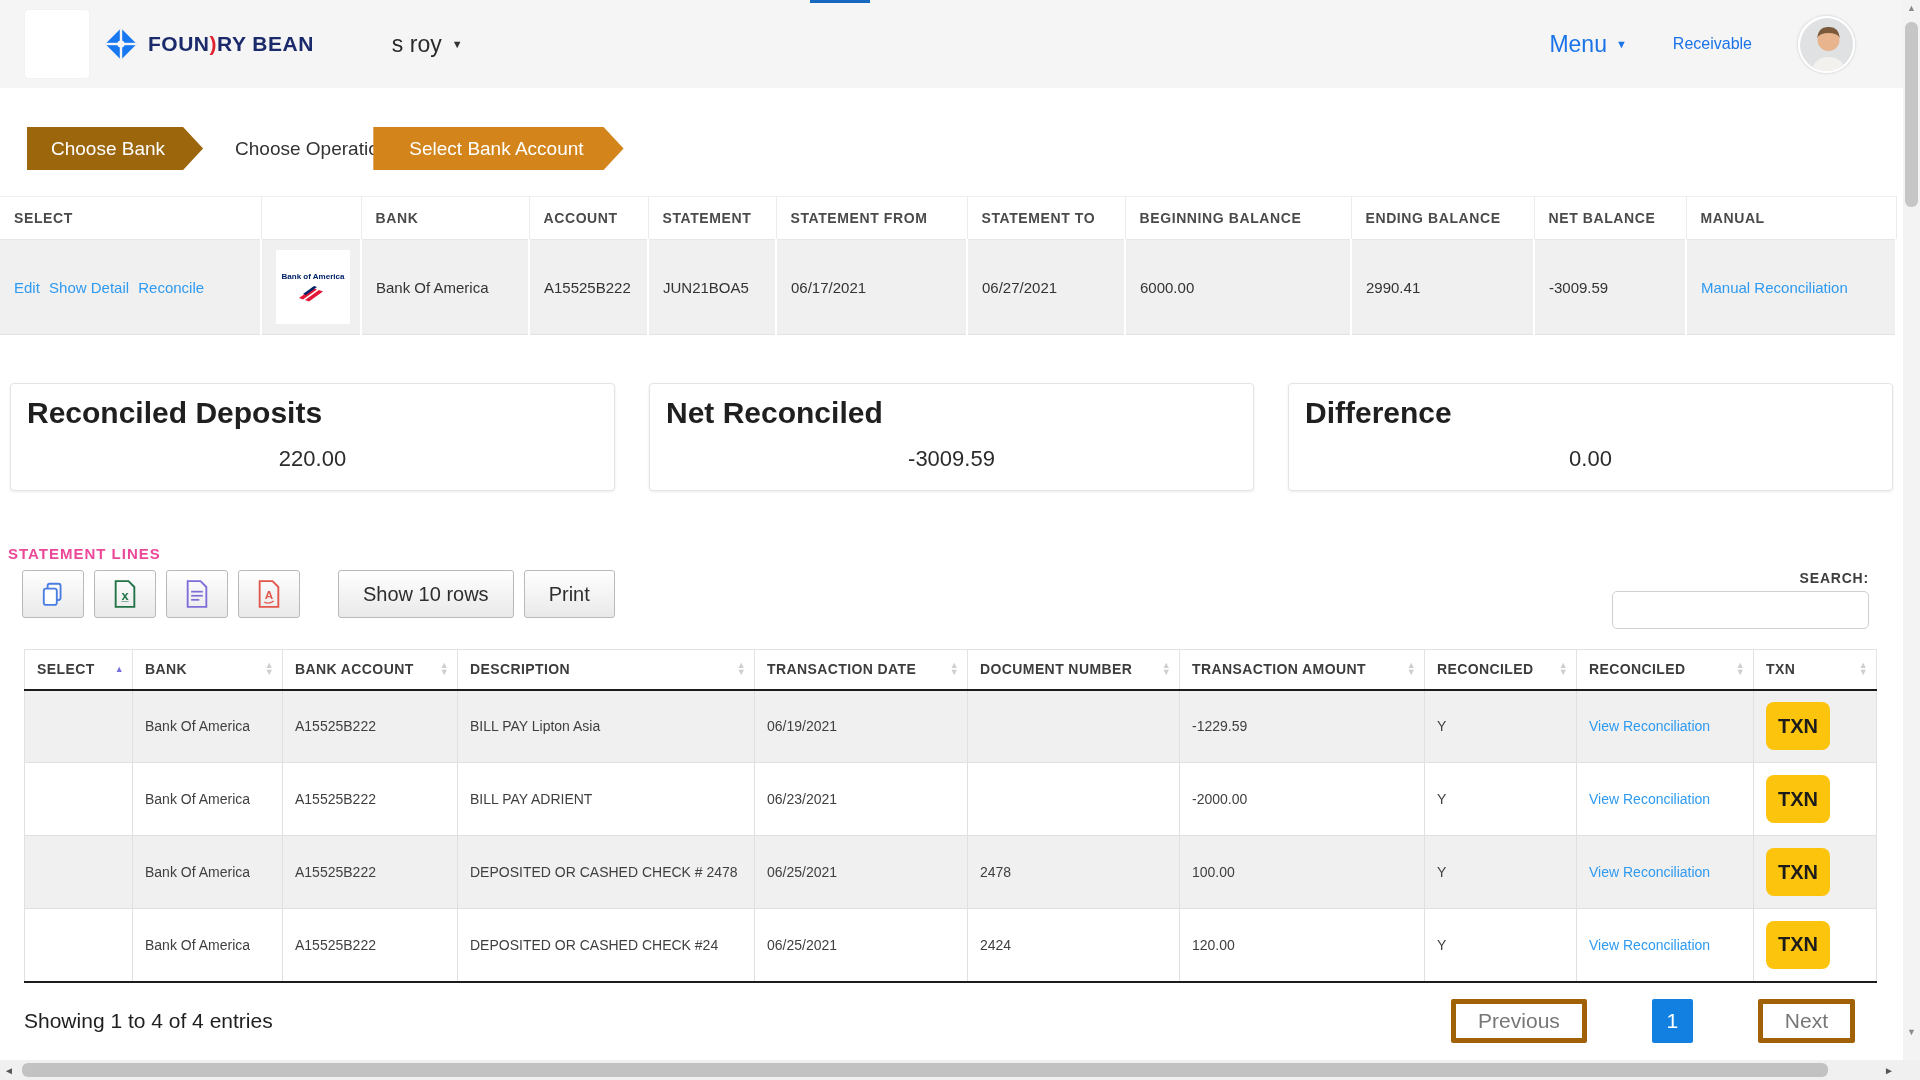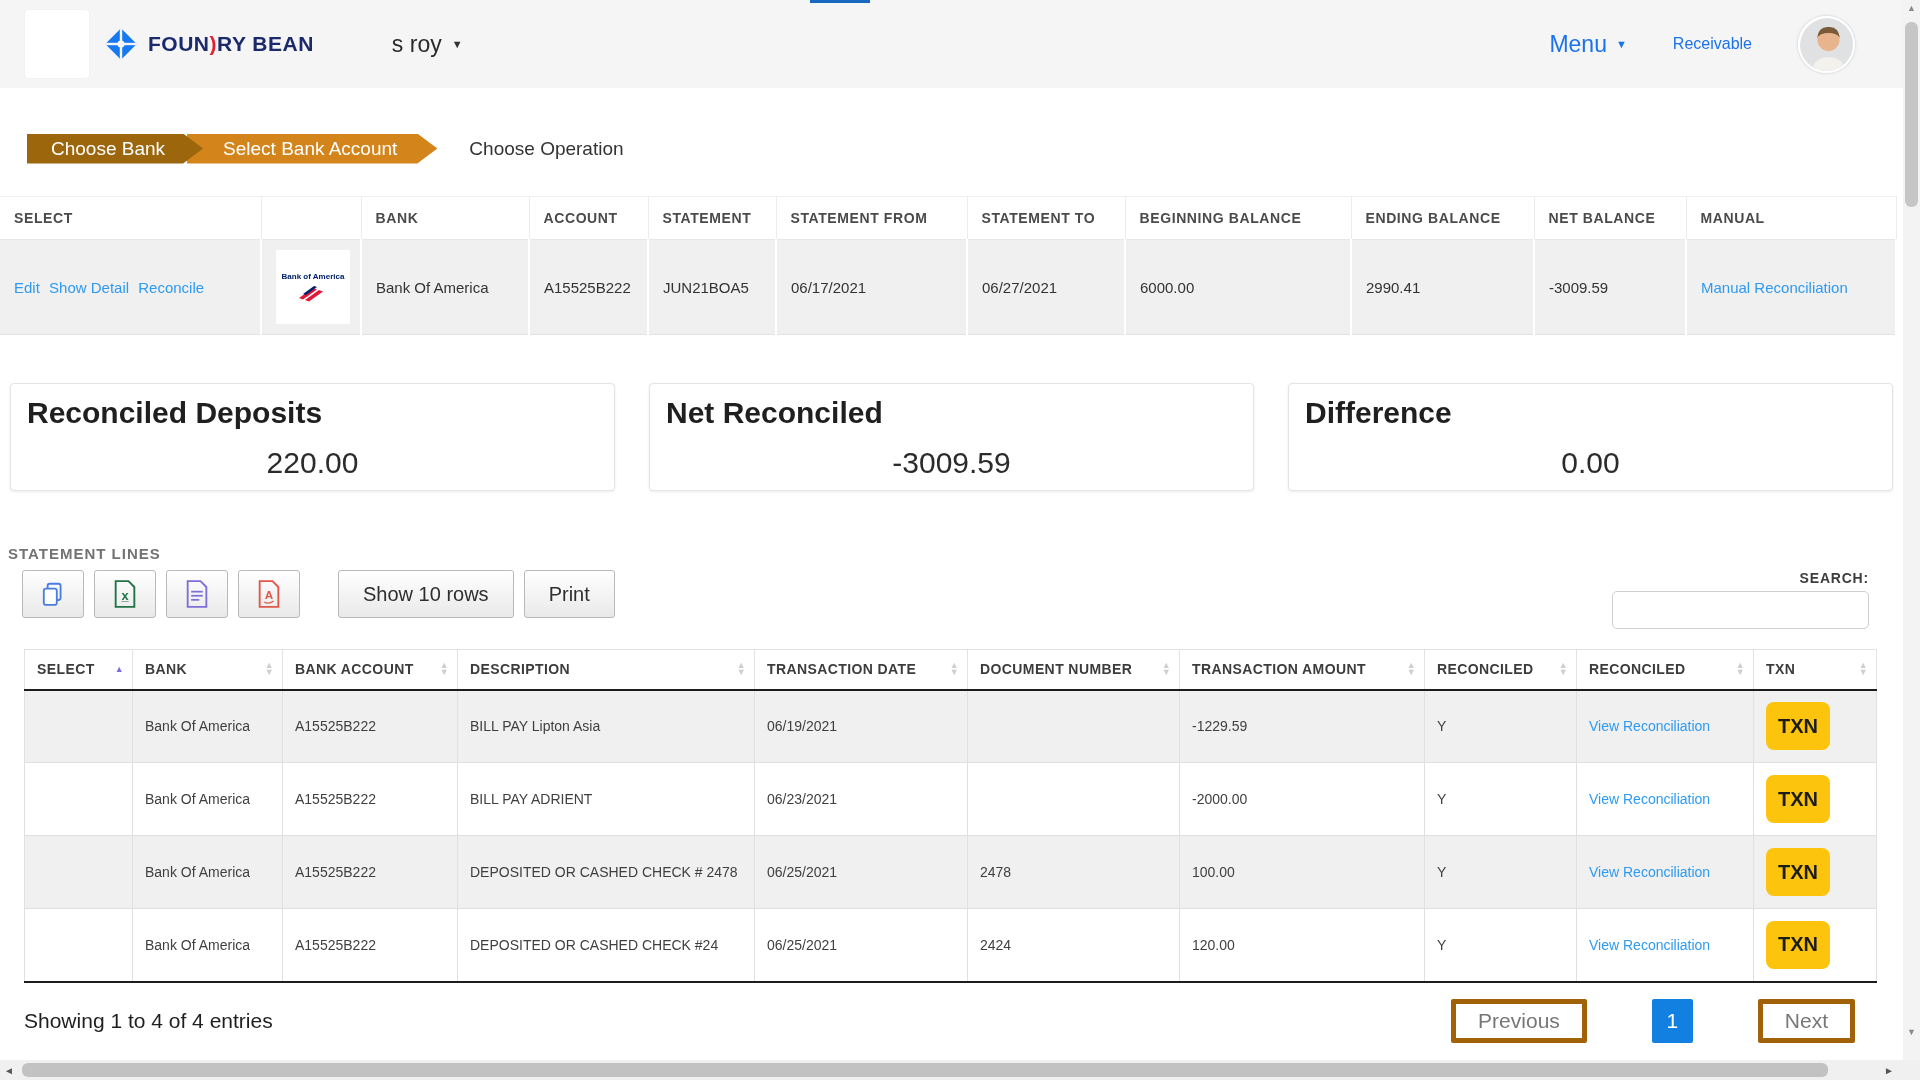--- a/index.html
+++ b/index.html
@@ -19,44 +19,44 @@
   .user-drop { margin-left:78px; font-size:23px; color:#2b2b2b; display:flex; align-items:center; gap:10px; cursor:pointer; }
   .caret { font-size:11px; color:#333; }
   .hdr-right { margin-left:auto; display:flex; align-items:center; gap:46px; }
   .menu-link { color:#1a73e8; font-size:23px; display:flex; align-items:center; gap:9px; cursor:pointer; }
   .menu-link .caret { color:#1a73e8; }
   .recv-link { color:#1a73e8; font-size:16px; cursor:pointer; }
   .avatar { width:57px; height:57px; border-radius:50%; overflow:hidden; border:2px solid #fff; box-shadow:0 0 3px rgba(0,0,0,.2); }
 
   
   .breadcrumb { margin:37px 0 0 27px; display:flex; align-items:center; height:47px; }
-  .crumb { height:30px; display:flex; align-items:center; color:#fff; font-size:19px; cursor:pointer;text-align:right; }
+  .crumb { height:43px; display:flex; align-items:center; color:#fff; font-size:19px; cursor:pointer;text-align:right; }
   .crumb-1 { background:#9b660c; padding:0 38px 0 24px; clip-path:polygon(0 0, calc(100% - 20px) 0, 100% 50%, calc(100% - 20px) 100%, 0 100%); position:relative; z-index:2; }
   .crumb-2 { background:#d3851c; padding:0 40px 0 36px; margin-left:-16px; clip-path:polygon(0 0, calc(100% - 20px) 0, 100% 50%, calc(100% - 20px) 100%, 0 100%); z-index:1; }
   .crumb-3 { color:#333; padding-left:32px; background:none; }
 
   
   table { border-collapse:collapse; }
   .bank-table { width:1896px; margin-top:24px; table-layout:fixed; font-size:15px; }
   .bank-table th { text-align:left; font-size:14px; font-weight:bold; color:#4a4a4a; letter-spacing:.6px;
      padding:13px 14px; border-right:1px solid #ececec; border-top:1px solid #f0f0f0; border-bottom:1px solid #e7e7e7; background:#fff; }
   .bank-table td { background:#f0f0f1; padding:10px 14px; border-right:2px solid #fff; border-bottom:1px solid #e2e2e2; height:86px; vertical-align:middle; color:#333; }
   .bank-table a { color:#2e9af0; text-decoration:none; cursor:pointer; }
   .bank-actions a { margin-right:5px; }
   .boa-logo { width:74px; height:74px; background:#fff; display:flex; flex-direction:column; align-items:center; justify-content:center; gap:3px; }
   .boa-name { font-size:8px; font-weight:bold; color:#012169; white-space:nowrap; }
 
   
   .cards { display:flex; gap:34px; padding:0 10px; margin-top:48px; }
   .card { flex:1; background:#fff; border:1px solid #e4e4e4; border-radius:4px; box-shadow:0 1px 3px rgba(0,0,0,.08); padding:12px 16px 24px; height:108px; }
   .card-title { font-size:30px; font-weight:600; color:#1f1f1f; }
-  .card-value { text-align:center; font-size:30px; color:#2b2b2b; margin-top:16px; }
-
-  
-  .sl-title { margin:54px 0 0 8px; font-size:15px; font-weight:bold; letter-spacing:1px; color:#737373; }
+  .card-value { text-align:center; font-size:22px; color:#2b2b2b; margin-top:16px; }
+
+  
+  .sl-title { margin:54px 0 0 8px; font-size:15px; font-weight:bold; letter-spacing:1px; color:#ec4899; }
   .toolbar { display:flex; align-items:flex-start; margin:8px 34px 0 22px; }
   .btn { background:linear-gradient(#ffffff,#e9e9e9); border:1px solid #b9b9b9; border-radius:3px; height:48px; display:flex; align-items:center; justify-content:center; cursor:pointer; color:#2e2e2e; }
   .icon-btn { width:62px; margin-right:10px; }
   .text-btn { font-size:20px; padding:0 24px; margin-right:10px; }
   .show-rows-btn { margin-left:28px; }
   .search-wrap { margin-left:auto; display:flex; flex-direction:column; align-items:flex-end; }
   .search-label { font-size:14px; font-weight:bold; letter-spacing:.8px; color:#3d3d3d; }
   .search-input { margin-top:5px; width:257px; height:38px; border:1px solid #cfcfcf; border-radius:5px; font-size:16px; padding:0 10px; background:#fff; }
 
   
@@ -124,22 +124,22 @@
           <circle cx="28.5" cy="22" r="11" fill="#e8b48e"></circle>
           <path d="M17 20 q2 -12 11.5 -11 q9.5 -1 11.5 11 q-3 -5 -11.5 -5 q-8.5 0 -11.5 5Z" fill="#7a5a3a"></path>
           <path d="M10 57 q3 -18 18.5 -18 q15.5 0 18.5 18 Z" fill="#f2f1ee"></path>
         </svg>
       </div>
     </div>
   </div>
 
   <div class="breadcrumb">
     <div class="crumb crumb-1">Choose Bank</div>
+    <div class="crumb crumb-3" style="color:#333;">Choose Operation</div>
     <div class="crumb crumb-2">Select Bank Account</div>
-    <div class="crumb crumb-3" style="color:#333;">Choose Operation</div>
   </div>
 
   <table class="bank-table">
     <colgroup>
       <col style="width:261px">
         <col style="width:100px">
         <col style="width:168px">
         <col style="width:119px">
       <col style="width:128px">
         <col style="width:191px">

